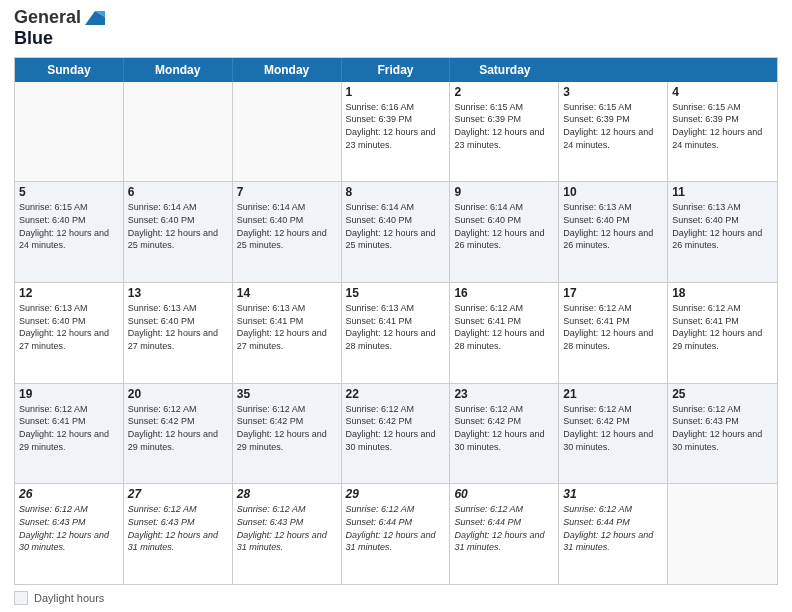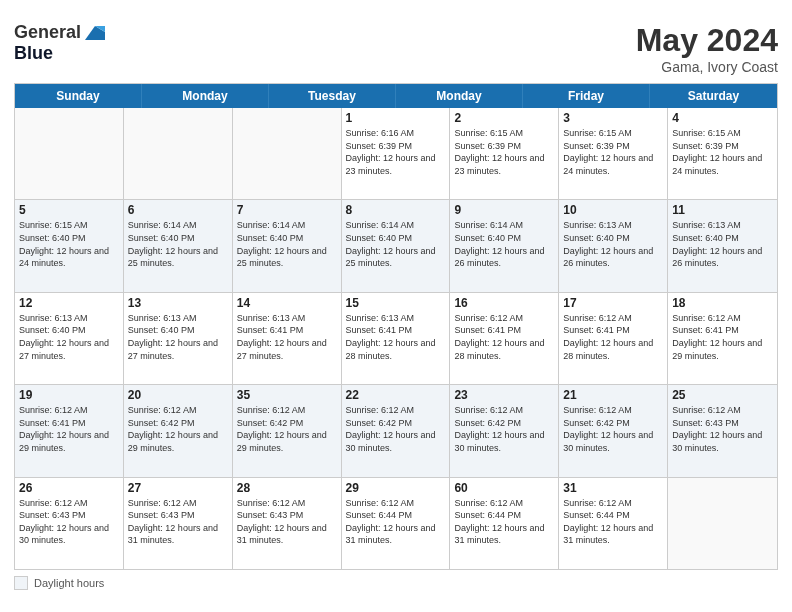--- a/index.html
+++ b/index.html
@@ -6,21 +6,21 @@
     body {
       width: 792px;
       height: 612px;
       font-family: Arial, sans-serif;
       background: #fff;
       overflow: hidden;
     }
     .page {
       width: 792px;
       height: 612px;
-      padding: 22px 14px;
+      padding: 7px 14px;
       display: flex;
       flex-direction: column;
     }
     .header {
       display: flex;
       justify-content: space-between;
       align-items: flex-start;
       margin-bottom: 8px;
     }
     .logo {
@@ -60,21 +60,21 @@
       color: #555;
     }
     .calendar {
       flex: 1;
       display: flex;
       flex-direction: column;
       border: 1px solid #ccc;
     }
     .cal-header-row {
       display: grid;
-      grid-template-columns: repeat(6, 1fr);
+      grid-template-columns: repeat(7, 1fr);
       background: #1a6faf;
     }
     .cal-header-cell {
       color: #fff;
       font-size: 12px;
       font-weight: bold;
       text-align: center;
       padding: 5px 2px;
       border-right: 1px solid #3080bb;
     }
@@ -83,21 +83,21 @@
       flex: 1;
       display: flex;
       flex-direction: column;
     }
     .cal-row {
       display: grid;
       grid-template-columns: repeat(7, 1fr);
       flex: 1;
       border-bottom: 1px solid #ccc;
     }
-    .cal-row:last-child { border-bottom: none; }
+    .cal-row:last-child { border-bottom: none; font-style: italic; }
     .cal-cell {
       border-right: 1px solid #ccc;
       padding: 3px 4px;
       font-size: 9.5px;
       color: #333;
       background: #fff;
       vertical-align: top;
     }
     .cal-cell:last-child { border-right: none; }
     .cal-cell.empty { background: #f9f9f9; }
@@ -139,31 +139,26 @@
         <div style="display:flex;align-items:center;">
           <span class="logo-general">General</span>
           <svg class="logo-icon" viewBox="0 0 22 22" xmlns="http://www.w3.org/2000/svg">
             <polygon points="2,18 12,4 22,10 22,18" fill="#1a6faf"></polygon>
             <polygon points="12,4 22,10 22,4" fill="#3aa0e0"></polygon>
           </svg>
         </div>
         <span class="logo-blue">Blue</span>
       </div>
     </div>
-    <div class="title-section">
-      <div class="main-title">May 2024</div>
-      <div class="subtitle">Gama, Ivory Coast</div>
-    </div>
   </div>
 
   <div class="calendar">
     <div class="cal-header-row" id="cal-header">
         <div class="cal-header-cell">Sunday</div>
         <div class="cal-header-cell">Monday</div>
-        <div class="cal-header-cell">Tuesday</div>
         <div class="cal-header-cell">Monday</div>
         <div class="cal-header-cell">Friday</div>
         <div class="cal-header-cell">Saturday</div>
       </div>
     <div class="cal-body" id="cal-body">
         <div class="cal-row">
           <div class="cal-cell empty"></div>
           <div class="cal-cell empty"></div>
           <div class="cal-cell empty"></div>
           <div class="cal-cell">

